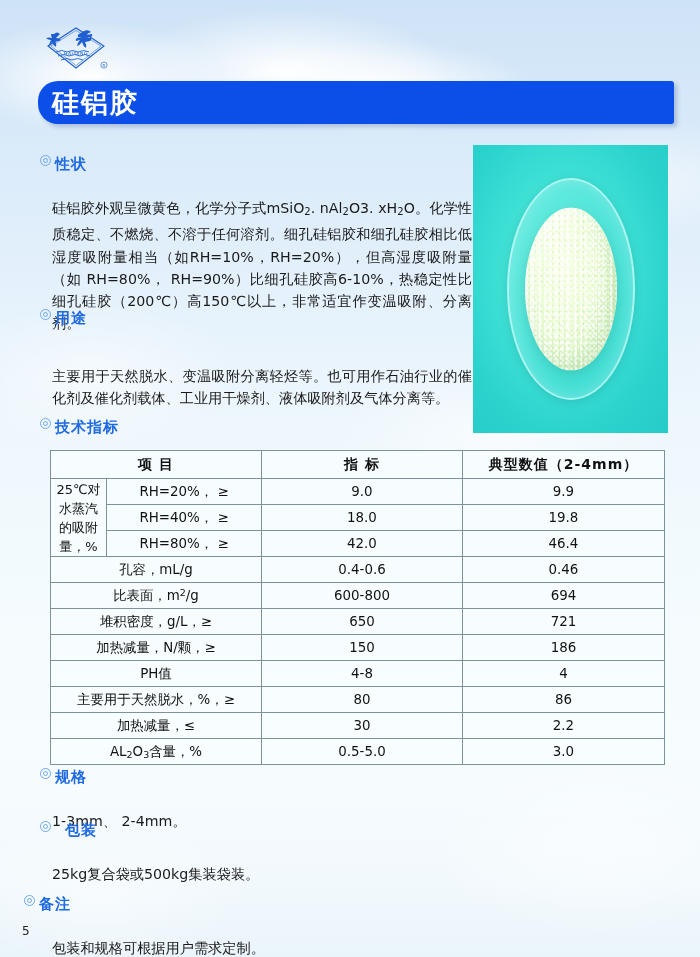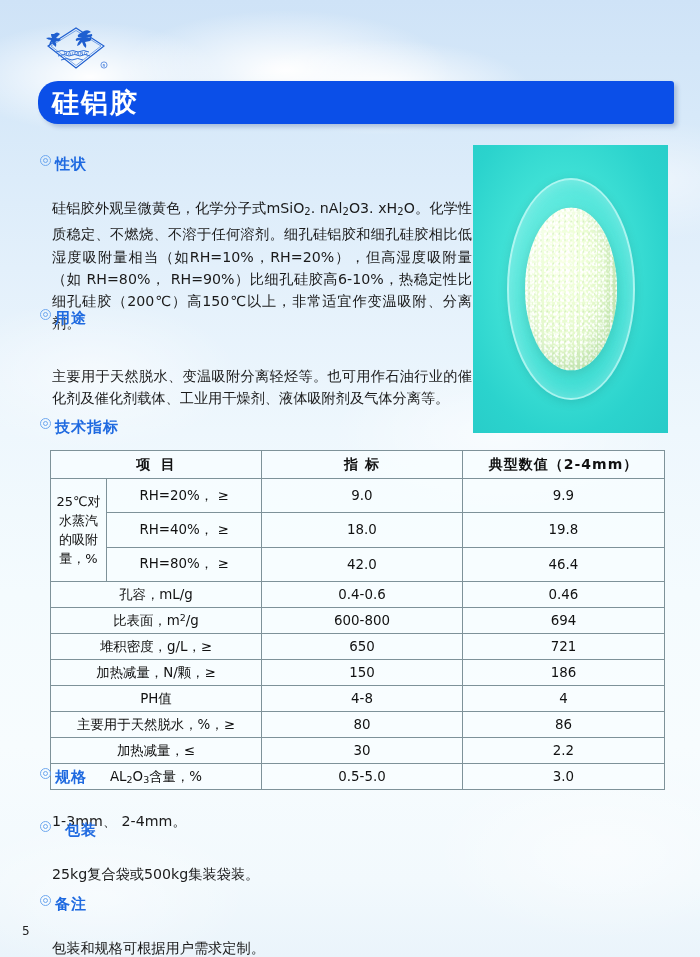--- a/index.html
+++ b/index.html
@@ -96,21 +96,21 @@
 
   #chars-head   { left: 40px; top: 155px; }
   #chars-body   { left: 52px; top: 176px; width: 420px; }
   #usage-head   { left: 40px; top: 309px; }
   #usage-body   { left: 52px; top: 344px; width: 420px; }
   #specs-head   { left: 40px; top: 418px; }
   #size-head    { left: 40px; top: 768px; }
   #size-body    { left: 52px; top: 789px; width: 420px; }
   #pack-head    { left: 40px; top: 821px; gap: 14px; }
   #pack-body    { left: 52px; top: 842px; width: 420px; }
-  #note-head    { left: 40px; top: 895px; }
+  #note-head    { left: 24px; top: 895px; }
   #note-body    { left: 52px; top: 916px; width: 420px; }
 
   
   #product-photo {
     position: absolute;
     left: 473px; top: 145px;
     width: 195px; height: 288px;
     background: radial-gradient(ellipse at 46% 44%, #5ff0e0 0%, #3ee0d5 42%, #2bd3cd 72%, #27cbc8 100%);
     overflow: hidden;
   }
@@ -171,27 +171,27 @@
   #spec-table thead th {
     font-weight: bold;
     font-size: 14px;
     height: 28px;
     letter-spacing: 1px;
   }
   #spec-table td.merged {
     width: 56px;
     font-size: 13px;
     line-height: 19px;
-    padding: 13px 3px;
+    padding: 0 3px;
   }
   #spec-table td.itemname { text-align: center; margin-left: 40px; }
   #spec-table td.sub-item { text-align: center; }
   #spec-table sub { font-size: 9.5px; vertical-align: -2px; }
   #spec-table sup { font-size: 9.5px; vertical-align: 4px; }
-  .col-item  { width: 212px; font-family: Liberation Mono, monospace; }
+  .col-item  { width: 212px; }
   .col-spec  { width: 201px; }
   .col-typ   { width: 202px; }
 
   
   #page-number {
     position: absolute;
     left: 22px; top: 924px;
     font-size: 12px; color: #222;
   }
 </style>

